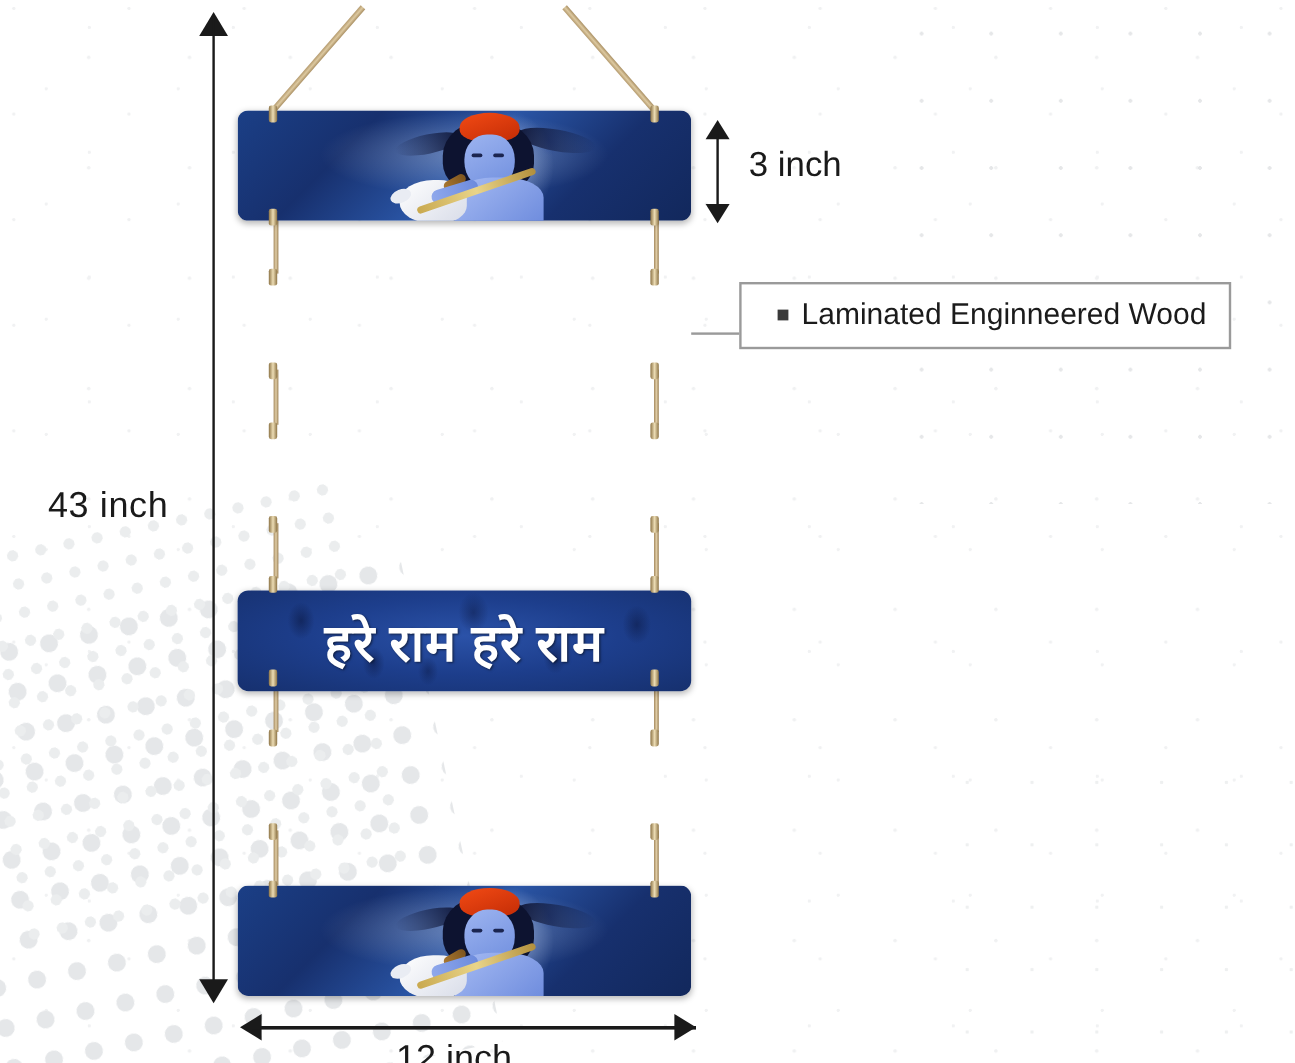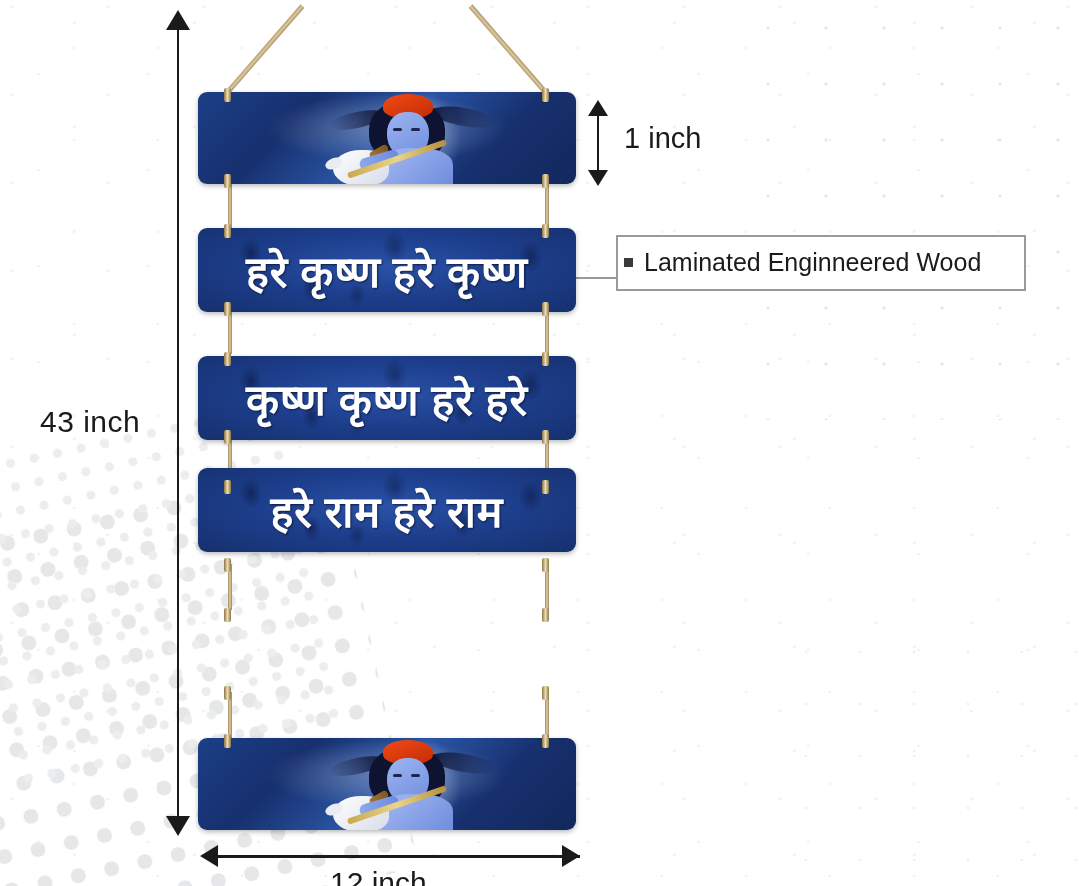--- a/index.html
+++ b/index.html
@@ -344,21 +344,21 @@
     top: 277px;
     width: 42px;
     height: 2px;
     background: #9a9a9a;
   }
   .callout-box {
     position: absolute;
     left: 616px;
     top: 235px;
     width: 410px;
-    padding: 9px 14px 11px 6px;
+    padding: 9px 14px 11px 30px;
     border: 2px solid #9a9a9a;
     background: #ffffff;
     box-sizing: border-box;
   }
   .callout-row {
     display: flex;
     align-items: center;
     gap: 11px;
     line-height: 1.28;
   }
@@ -424,39 +424,33 @@
     </div>
   </div>
   <div class="peg" style="left:224px; top:88px;"></div>
   <div class="peg" style="left:542px; top:88px;"></div>
   <div class="peg" style="left:224px; top:174px;"></div>
   <div class="peg" style="left:542px; top:174px;"></div>
 
   <div class="arrow3-up"></div>
   <div class="dim-v3"></div>
   <div class="arrow3-down"></div>
-  <div class="dim-v3-label">1 inch</div>
-
-  <div class="plaque plaque-text" style="top:228px;">
-    <span class="mantra">हरे कृष्ण हरे कृष्ण</span>
-  </div>
+  <div class="dim-v3-label">3 inch</div>
+
   <div class="peg" style="left:224px; top:224px;"></div>
   <div class="peg" style="left:542px; top:224px;"></div>
   <div class="peg" style="left:224px; top:302px;"></div>
   <div class="peg" style="left:542px; top:302px;"></div>
 
-  <div class="plaque plaque-text" style="top:356px;">
-    <span class="mantra">कृष्ण कृष्ण हरे हरे</span>
-  </div>
   <div class="peg" style="left:224px; top:352px;"></div>
   <div class="peg" style="left:542px; top:352px;"></div>
   <div class="peg" style="left:224px; top:430px;"></div>
   <div class="peg" style="left:542px; top:430px;"></div>
 
-  <div class="plaque plaque-text" style="top:468px;">
+  <div class="plaque plaque-text" style="top:492px;">
     <span class="mantra">हरे राम हरे राम</span>
   </div>
   <div class="peg" style="left:224px; top:480px;"></div>
   <div class="peg" style="left:542px; top:480px;"></div>
   <div class="peg" style="left:224px; top:558px;"></div>
   <div class="peg" style="left:542px; top:558px;"></div>
 
   <div class="peg" style="left:224px; top:608px;"></div>
   <div class="peg" style="left:542px; top:608px;"></div>
   <div class="peg" style="left:224px; top:686px;"></div>

